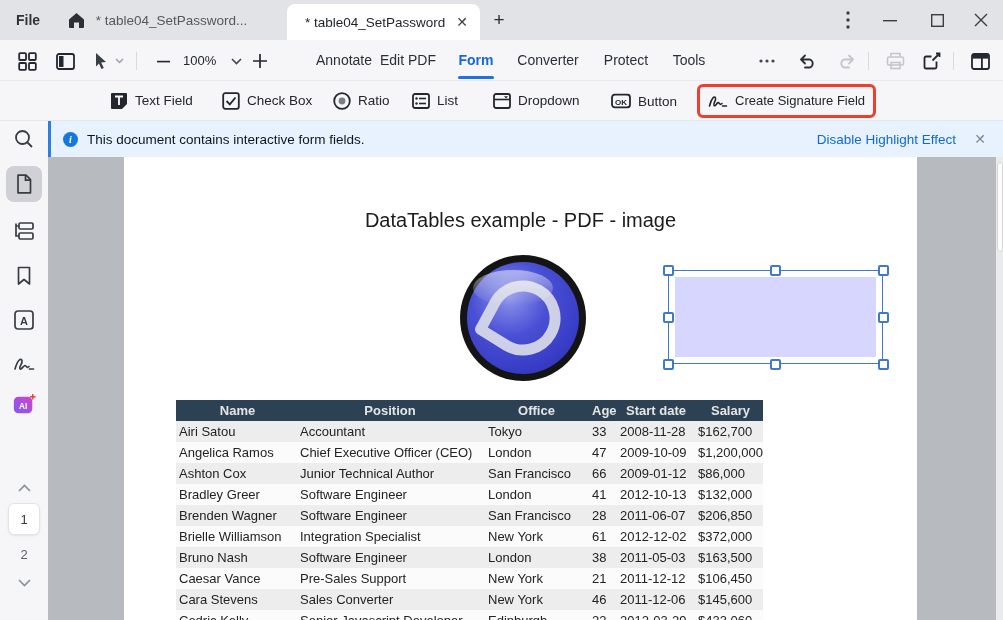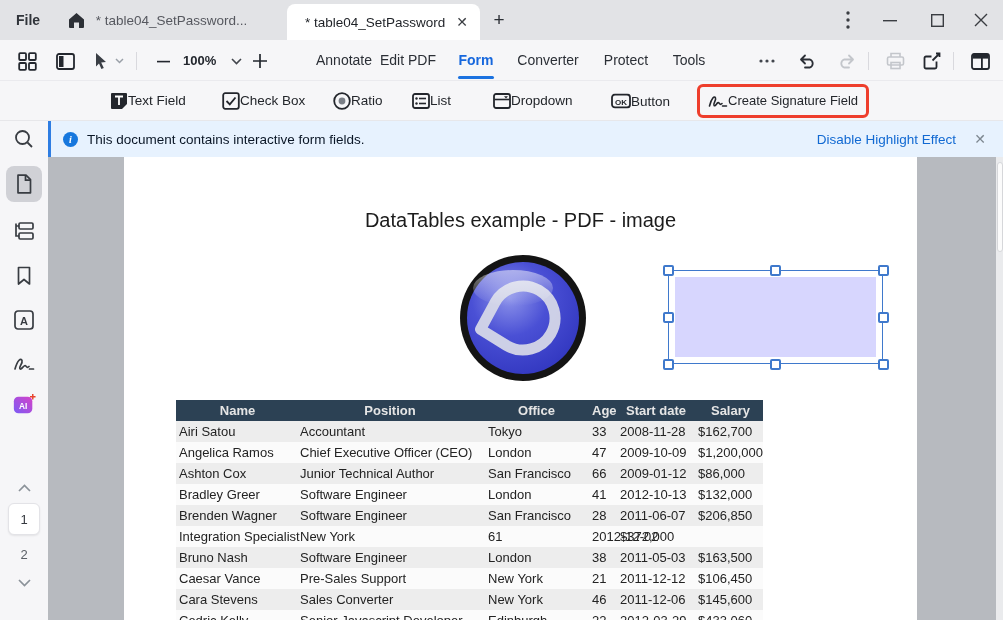--- a/index.html
+++ b/index.html
@@ -16,28 +16,28 @@
   .newtab-btn { position:absolute; left:489px; top:10px; width:20px; height:20px; display:flex; align-items:center; justify-content:center; font-size:19px; font-weight:400; color:#2b2f35; }
   .win-dots { position:absolute; left:840px; top:8px; width:16px; height:24px; display:flex; align-items:center; justify-content:center; }
   .win-min { position:absolute; left:878px; top:8px; width:24px; height:24px; display:flex; align-items:center; justify-content:center; }
   .win-max { position:absolute; left:925px; top:8px; width:24px; height:24px; display:flex; align-items:center; justify-content:center; }
   .win-close { position:absolute; left:969px; top:8px; width:24px; height:24px; display:flex; align-items:center; justify-content:center; }
 
   
   .toolbar1 { position:relative; height:41px; background:#f6f6f8; border-bottom:1px solid #eaeaee; }
   .tb-icon { position:absolute; top:10px; width:22px; height:22px; display:flex; align-items:center; justify-content:center; }
   .tb-sep { position:absolute; top:12px; width:1px; height:18px; background:#d9d9de; }
-  .zoom-val { position:absolute; top:0; height:40px; display:flex; align-items:center; font-size:13px; color:#23272e;font-weight:bold; }
+  .zoom-val { position:absolute; top:0; height:40px; display:flex; align-items:center; font-size:13px; color:#23272e; }
   .menu-item { position:absolute; top:0; height:40px; display:flex; align-items:center; font-size:14px; color:#2b2f36; transform:translateX(-50%); white-space:nowrap; }
   .menu-item.active { color:#1667dd; font-weight:700; }
   .menu-underline { position:absolute; top:36px; height:3px; width:36px; border-radius:2px; background:#1b72e0; transform:translateX(-50%); }
 
   
   .toolbar2 { position:relative; height:40px; background:#f6f6f8; border-bottom:1px solid #e7e7ea; }
-  .ft-btn { position:absolute; top:50%; transform:translateY(-50%); display:flex; align-items:center; font-size:13.5px; color:#23262b; white-space:nowrap; }
+  .ft-btn { position:absolute; top:50%; transform:translateY(-50%); display:flex; align-items:center; gap:7px; font-size:13.5px; color:#23262b; white-space:nowrap; }
   .ft-highlight { border:3px solid #ee3e2c; border-radius:6px; padding:6px 8px; }
   .ft-highlight span { font-size:13px; }
 
   
   .main { display:flex; height:499px; }
   .sidebar { position:relative; width:48px; background:#f6f6f8; flex:none; }
   .sb-icon { position:absolute; left:12px; width:24px; height:24px; display:flex; align-items:center; justify-content:center; }
   .sb-selected { position:absolute; left:6px; top:45px; width:36px; height:36px; background:#d0d1d6; border-radius:8px; }
   .pg-num-current { position:absolute; left:8px; top:382px; width:32px; height:32px; background:#fff; border:1px solid #e3e3e7; border-radius:6px; box-shadow:0 1px 2px rgba(0,0,0,0.08); display:flex; align-items:center; justify-content:center; font-size:13px; color:#35393f; }
   .pg-num { position:absolute; left:8px; top:420px; width:32px; height:26px; display:flex; align-items:center; justify-content:center; font-size:13px; color:#5b6067; }
@@ -431,20 +431,21 @@
             </div>
             <div class="dt-row">
               <div class="dt-cell">Brenden Wagner</div>
               <div class="dt-cell">Software Engineer</div>
               <div class="dt-cell">San Francisco</div>
               <div class="dt-cell">28</div>
               <div class="dt-cell">2011-06-07</div>
               <div class="dt-cell">$206,850</div>
             </div>
             <div class="dt-row">
+              <div class="dt-cell">Brielle Williamson</div>
               <div class="dt-cell">Integration Specialist</div>
               <div class="dt-cell">New York</div>
               <div class="dt-cell">61</div>
               <div class="dt-cell">2012-12-02</div>
               <div class="dt-cell">$372,000</div>
             </div>
             <div class="dt-row">
               <div class="dt-cell">Bruno Nash</div>
               <div class="dt-cell">Software Engineer</div>
               <div class="dt-cell">London</div>

